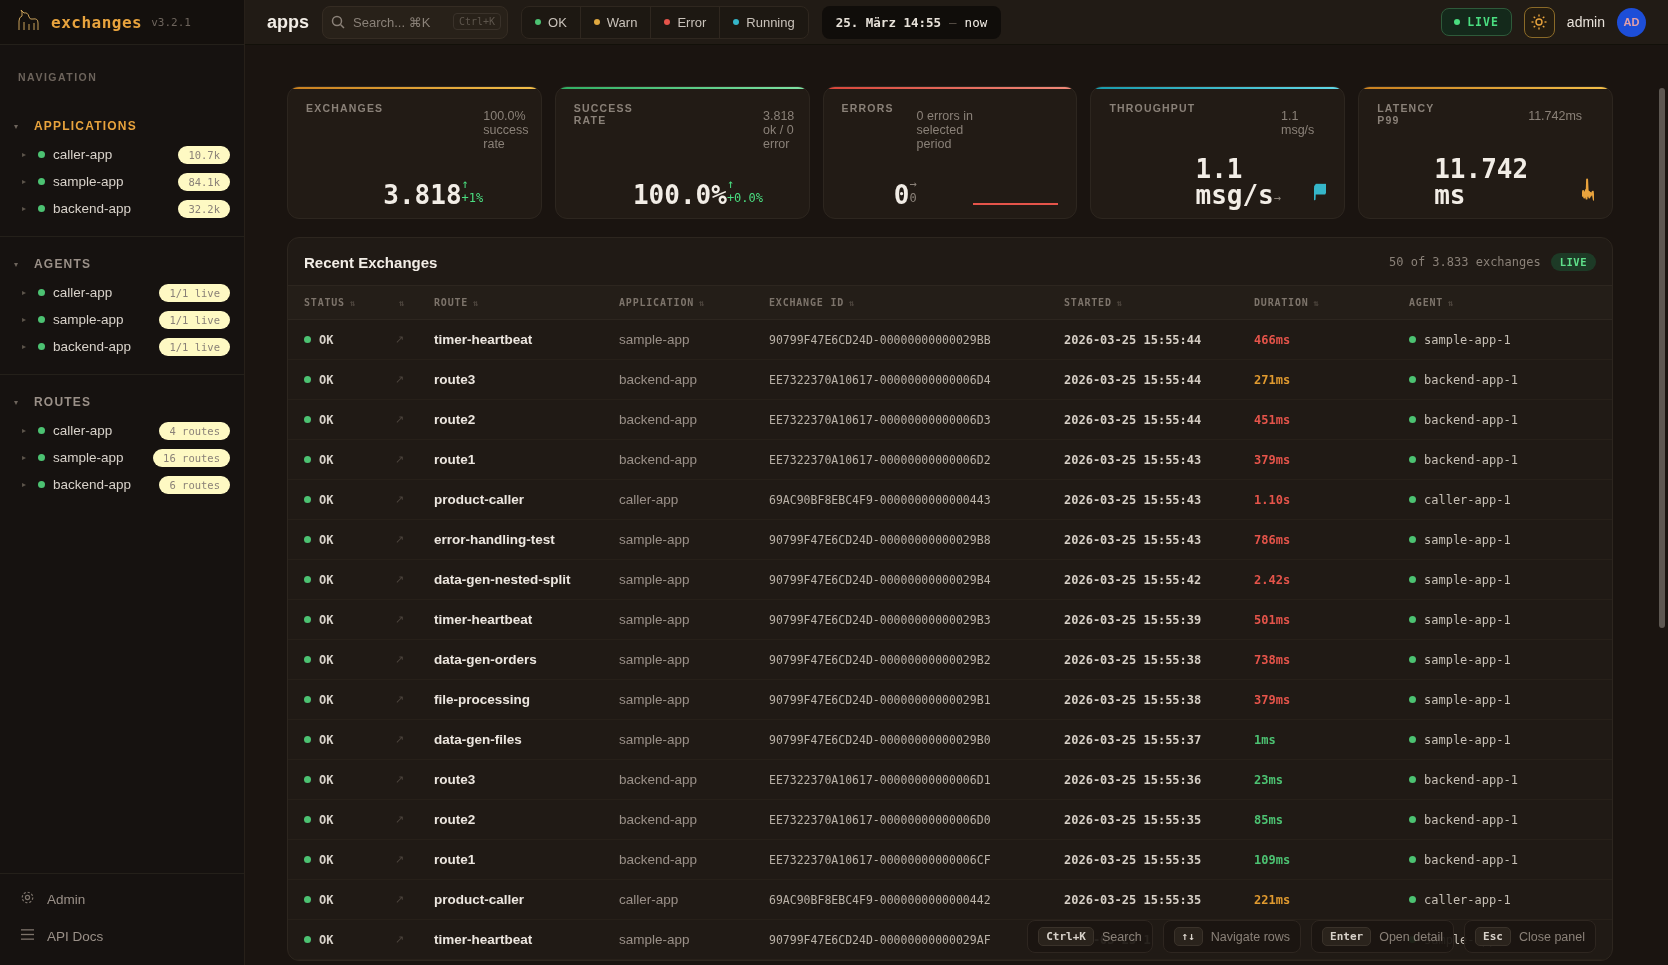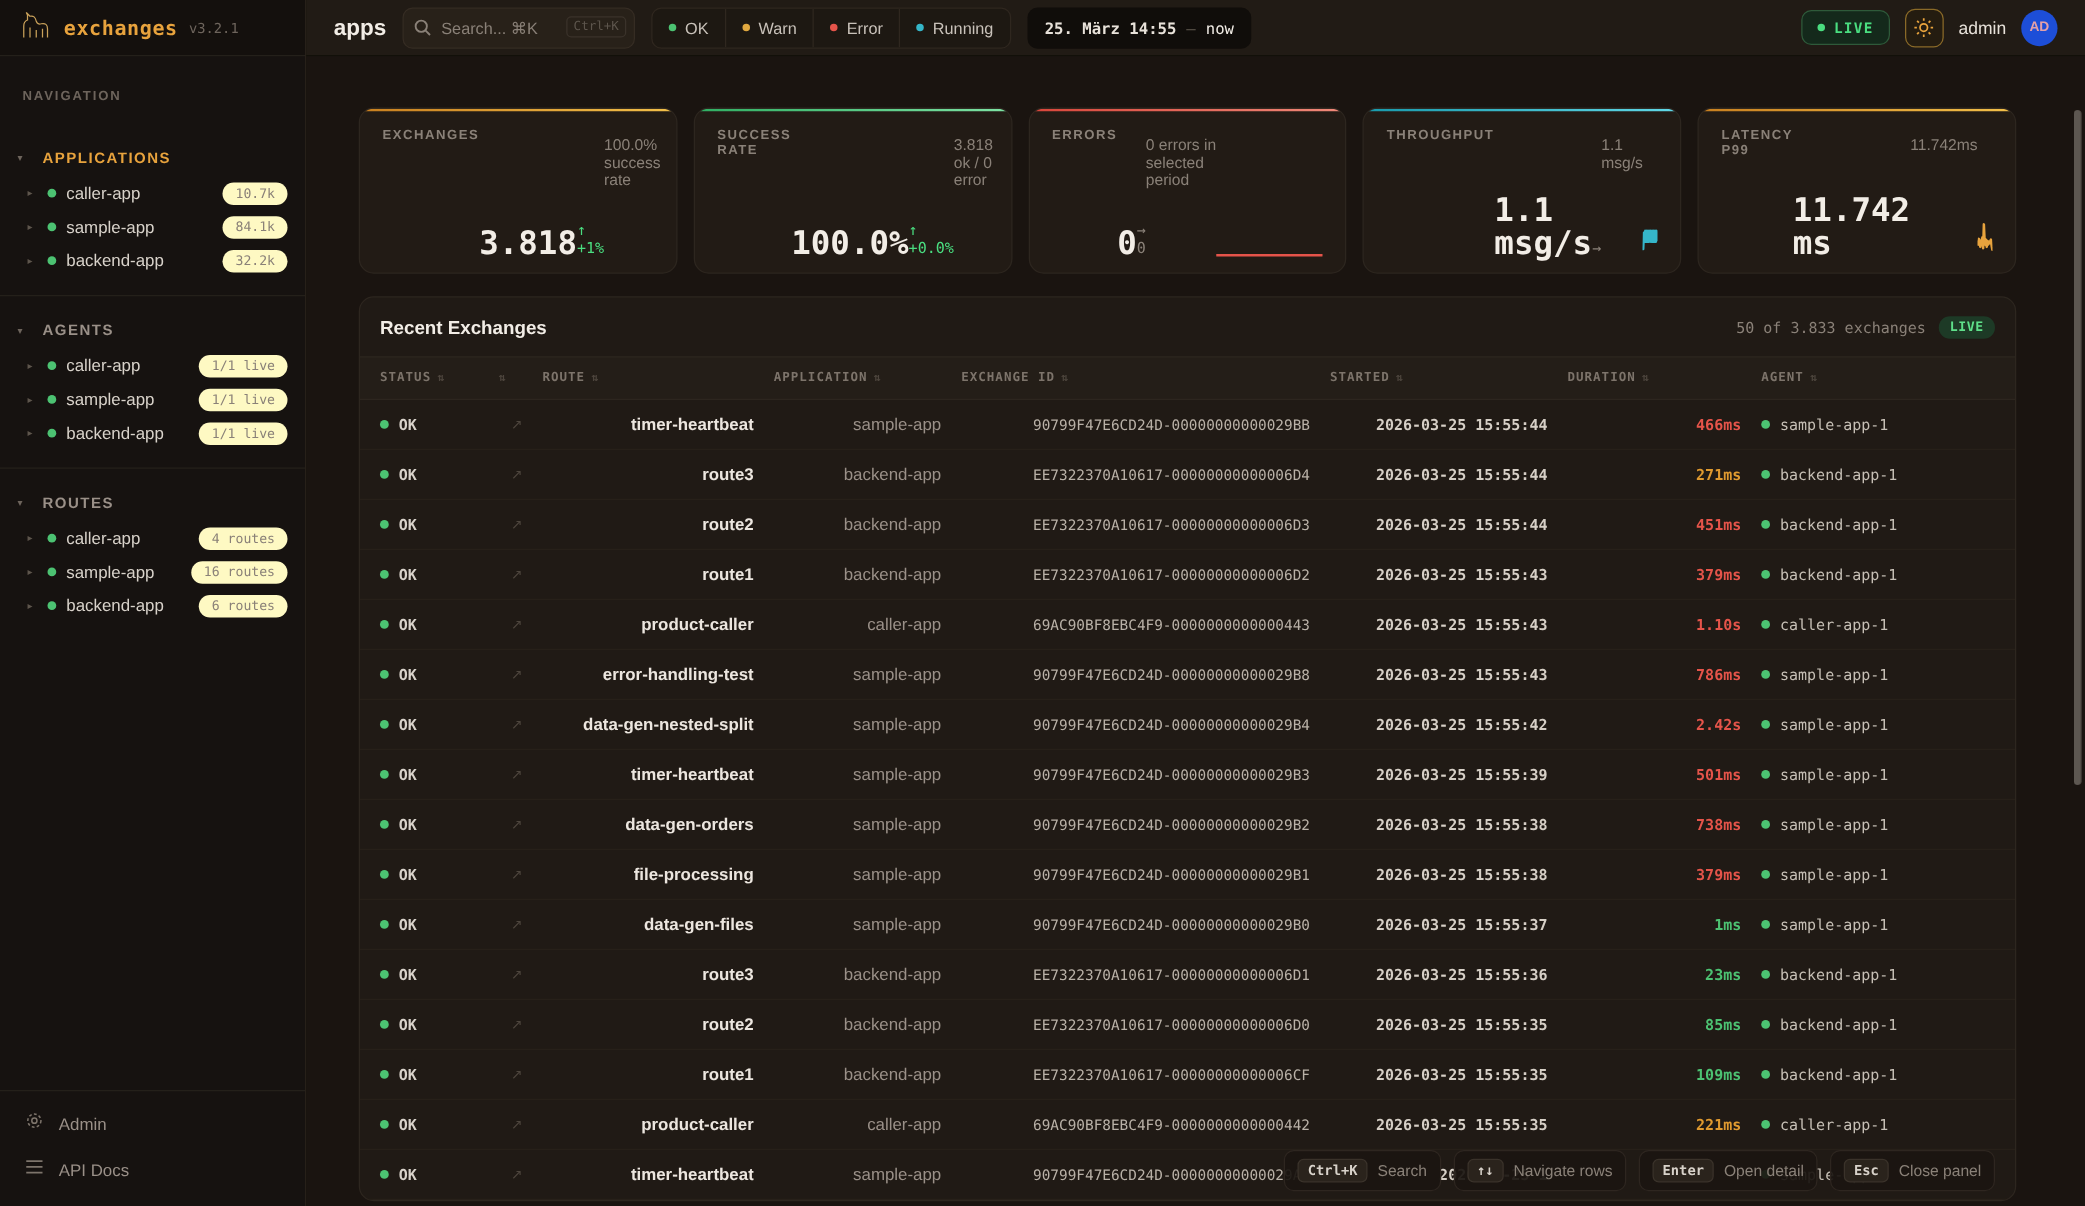--- a/index.html
+++ b/index.html
@@ -84,21 +84,21 @@
   .kpi-label { font-size:10.5px; letter-spacing:1.2px; color:#8a8178; font-weight:bold; }
   .kpi-valrow { display:flex; align-items:flex-end; justify-content:space-between; margin-top:7px; }
   .kpi-value { font-family:"DejaVu Sans Mono",monospace; font-weight:bold; font-size:26px; color:#f2ede6; line-height:1; }
   .kpi-delta { font-family:"DejaVu Sans Mono",monospace; font-size:12px; padding-bottom:3px; }
   .kpi-delta.pos { color:#4ade80; }
   .kpi-delta.neutral { color:#8a8178; }
   .kpi-sub { font-size:12.5px; color:#8a8178; margin-top:7px; }
   .kpi-spark { margin-top:auto; height:36px; width:100%; }
 
   
-  .panel { margin-top:18px; background:#201a15; border:1px solid #2d261f; border-radius:12px; overflow:hidden;text-align:right; }
+  .panel { margin-top:18px; background:#201a15; border:1px solid #2d261f; border-radius:12px; overflow:hidden; }
   .panel-head { display:flex; align-items:center; padding:15px 16px 14px; }
   .panel-title { font-size:15px; font-weight:bold; color:#f2ede6; }
   .panel-right { margin-left:auto; display:flex; align-items:center; gap:10px; }
   .panel-summary { font-family:"DejaVu Sans Mono",monospace; font-size:12px; color:#8a8178; }
   .panel-live { background:#1d3a26; border-radius:10px; padding:3px 9px; font-family:"DejaVu Sans Mono",monospace;
     font-size:10.5px; font-weight:bold; color:#5fe08a; letter-spacing:0.5px; }
   .tgrid { display:grid; grid-template-columns:95px 35px 185px 150px 295px 190px 155px 1fr; align-items:center; }
   .thead { background:#241e18; border-top:1px solid #2d261f; border-bottom:1px solid #2d261f; height:35px; }
   .th { font-family:"DejaVu Sans Mono",monospace; font-size:10px; font-weight:bold; letter-spacing:0.8px; color:#7d746b;
     padding-left:16px; display:flex; align-items:center; gap:5px; cursor:pointer; }

